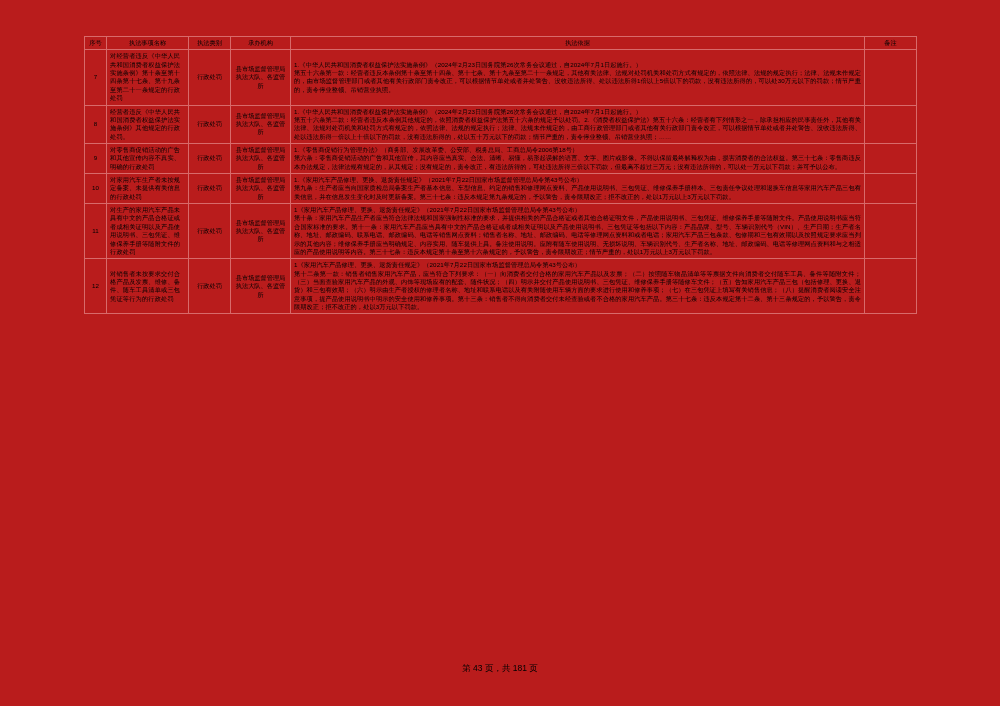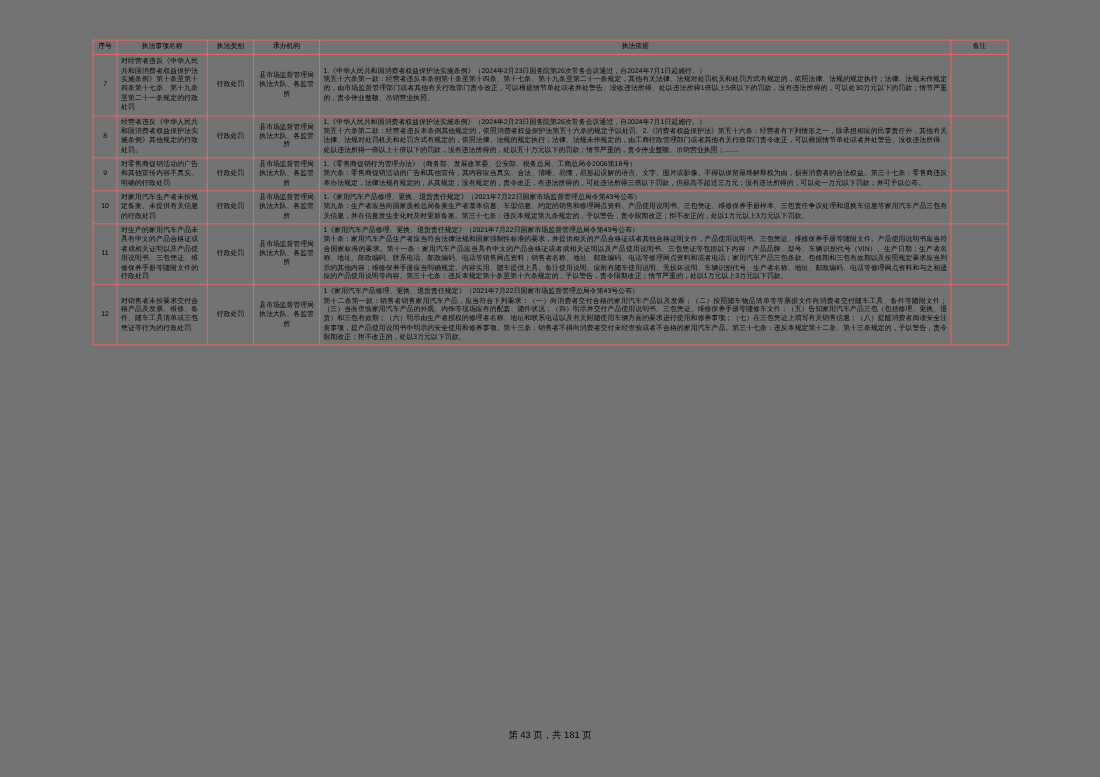--- a/index.html
+++ b/index.html
@@ -13,21 +13,21 @@
     font-family: "Liberation Sans", sans-serif;
     color: #000000;
     position: relative;
     overflow: hidden;
   }
   .page {
     position: absolute;
     left: 0; top: 0;
     width: 1000px;
     height: 706px;
-    background: #737373;
+    background: #b91c1c;
   }
   table.law-table {
     position: absolute;
     left: 84px;
     top: 36px;
     width: 832px;
     border-collapse: collapse;
     table-layout: fixed;
   }
   table.law-table th,

